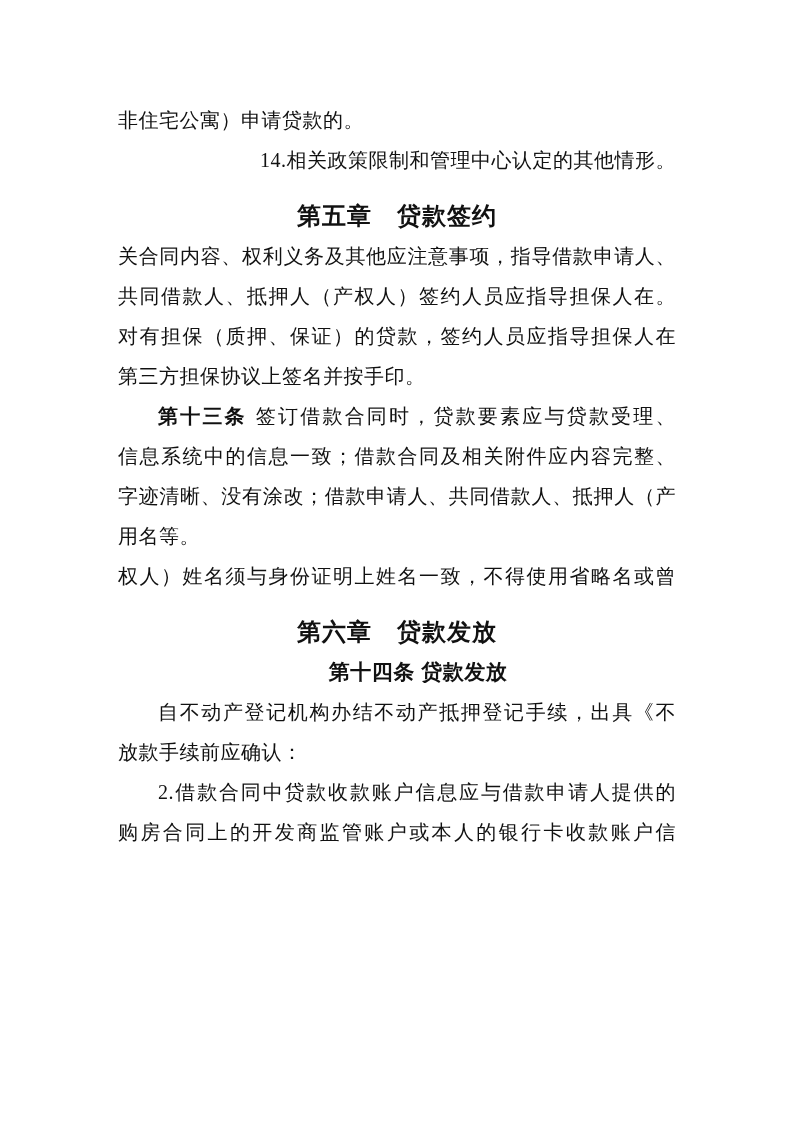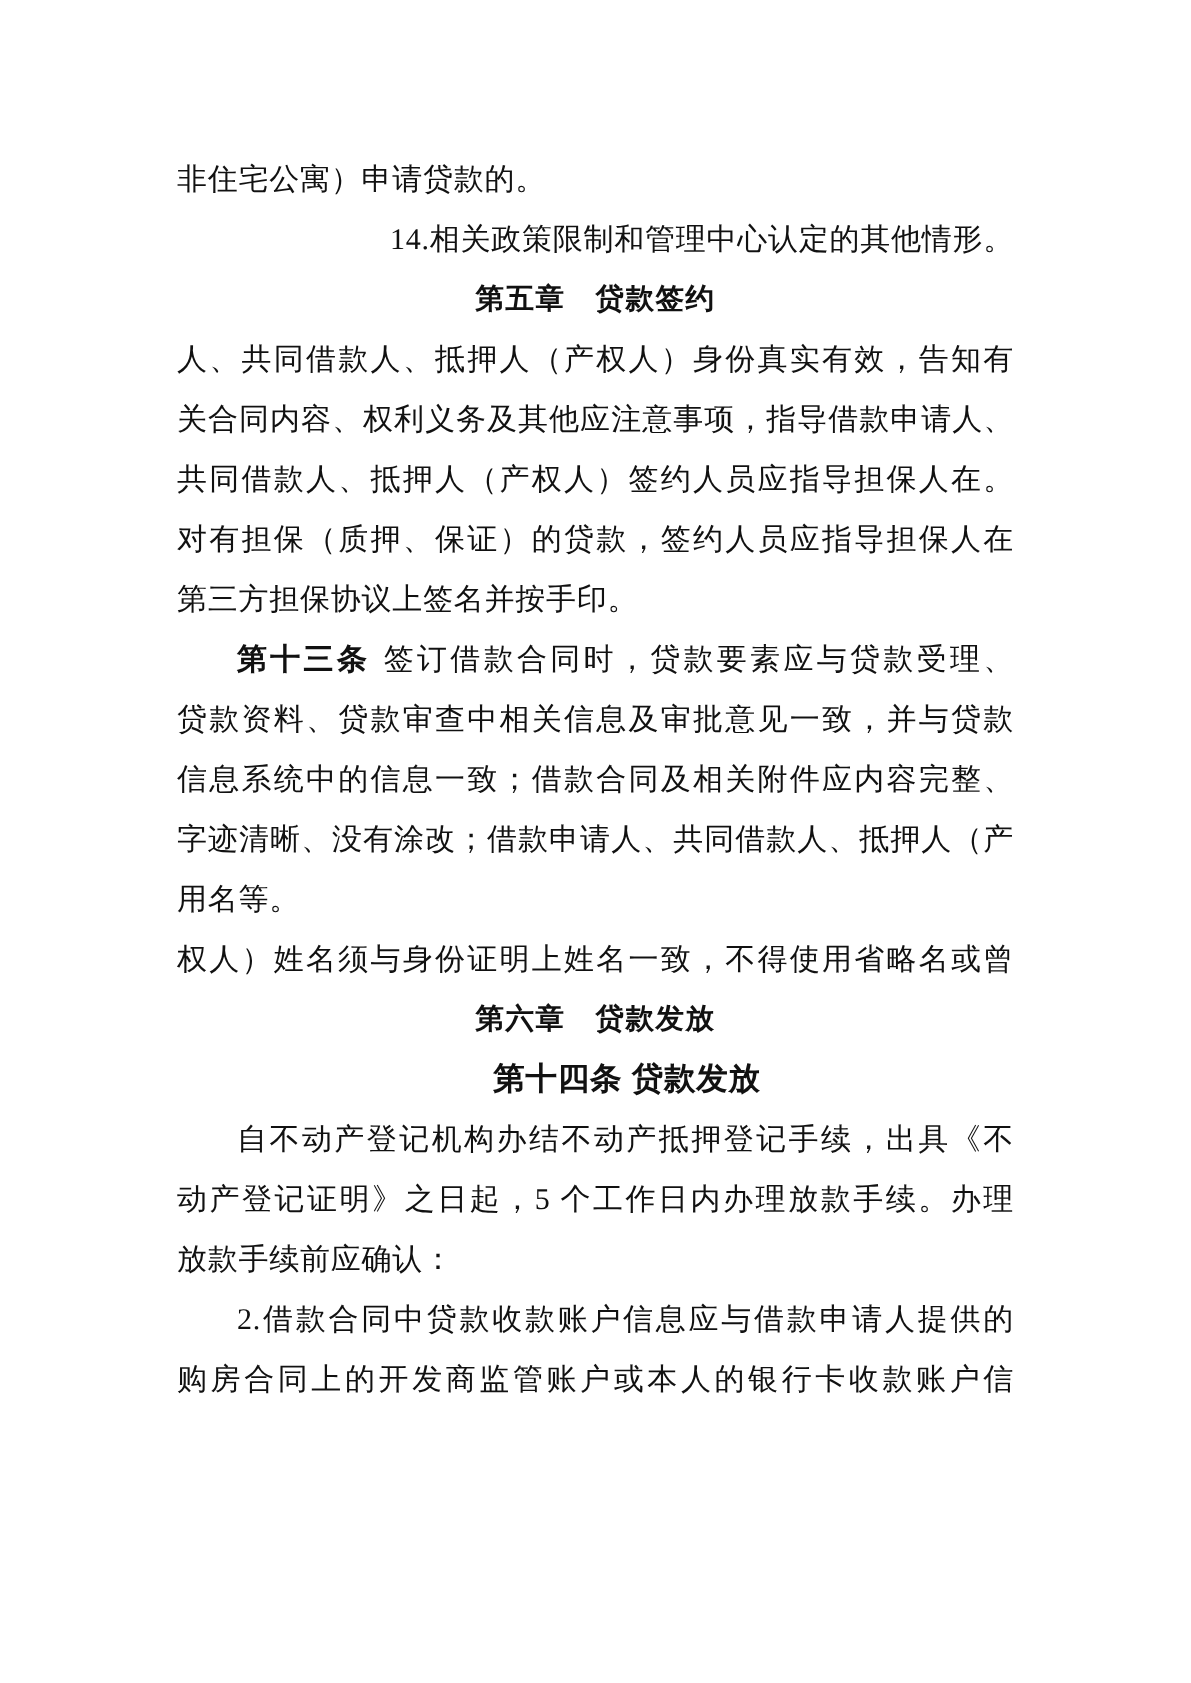--- a/index.html
+++ b/index.html
@@ -36,23 +36,24 @@
     text-align-last: justify;
     text-justify: inter-ideograph;
   }
   .line.indent-justify { text-indent: 2em; }
   .line.indent-left   { text-indent: 2em; text-align: right; }
   .line.left          { text-align: left; }
   
   .line.chapter {
     text-align: center;
     font-weight: bold;
-    font-size: 19px;
+    font-size: 24px;
     letter-spacing: 1px;
     font-family: "Liberation Sans", "DejaVu Sans", sans-serif;
+    margin-top: 16px;
   }
   
   .line.article {
     text-indent: 2em;
     text-align: center;
     font-weight: bold;
     font-size: 21px;
     font-family: "Liberation Sans", "DejaVu Sans", sans-serif;
   }
   
@@ -63,32 +64,29 @@
   }
 </style>
 </head>
 <body>
 
 <div class="page">
   <div class="content" id="content">
       <div class="line left">非住宅公寓）申请贷款的。</div>
       <div class="line indent-left">14.相关政策限制和管理中心认定的其他情形。</div>
       <div class="line chapter">第五章　贷款签约</div>
-      <div class="line justify">人、共同借款人、抵押人（产权人）身份真实有效，告知有</div>
       <div class="line justify">关合同内容、权利义务及其他应注意事项，指导借款申请人、</div>
       <div class="line justify">共同借款人、抵押人（产权人）签约人员应指导担保人在。</div>
       <div class="line justify">对有担保（质押、保证）的贷款，签约人员应指导担保人在</div>
       <div class="line left">第三方担保协议上签名并按手印。</div>
       <div class="line indent-justify"><span class="bold-prefix">第十三条</span><span>签订借款合同时，贷款要素应与贷款受理、</span></div>
-      <div class="line justify">贷款资料、贷款审查中相关信息及审批意见一致，并与贷款</div>
       <div class="line justify">信息系统中的信息一致；借款合同及相关附件应内容完整、</div>
       <div class="line justify">字迹清晰、没有涂改；借款申请人、共同借款人、抵押人（产</div>
       <div class="line left">用名等。</div>
       <div class="line justify">权人）姓名须与身份证明上姓名一致，不得使用省略名或曾</div>
       <div class="line chapter">第六章　贷款发放</div>
       <div class="line article">第十四条 贷款发放</div>
       <div class="line indent-justify">自不动产登记机构办结不动产抵押登记手续，出具《不</div>
-      <div class="line justify">动产登记证明》之日起，5 个工作日内办理放款手续。办理</div>
       <div class="line left">放款手续前应确认：</div>
       <div class="line indent-justify">2.借款合同中贷款收款账户信息应与借款申请人提供的</div>
       <div class="line justify">购房合同上的开发商监管账户或本人的银行卡收款账户信</div>
     </div>
 </div>
 
 </body></html>

